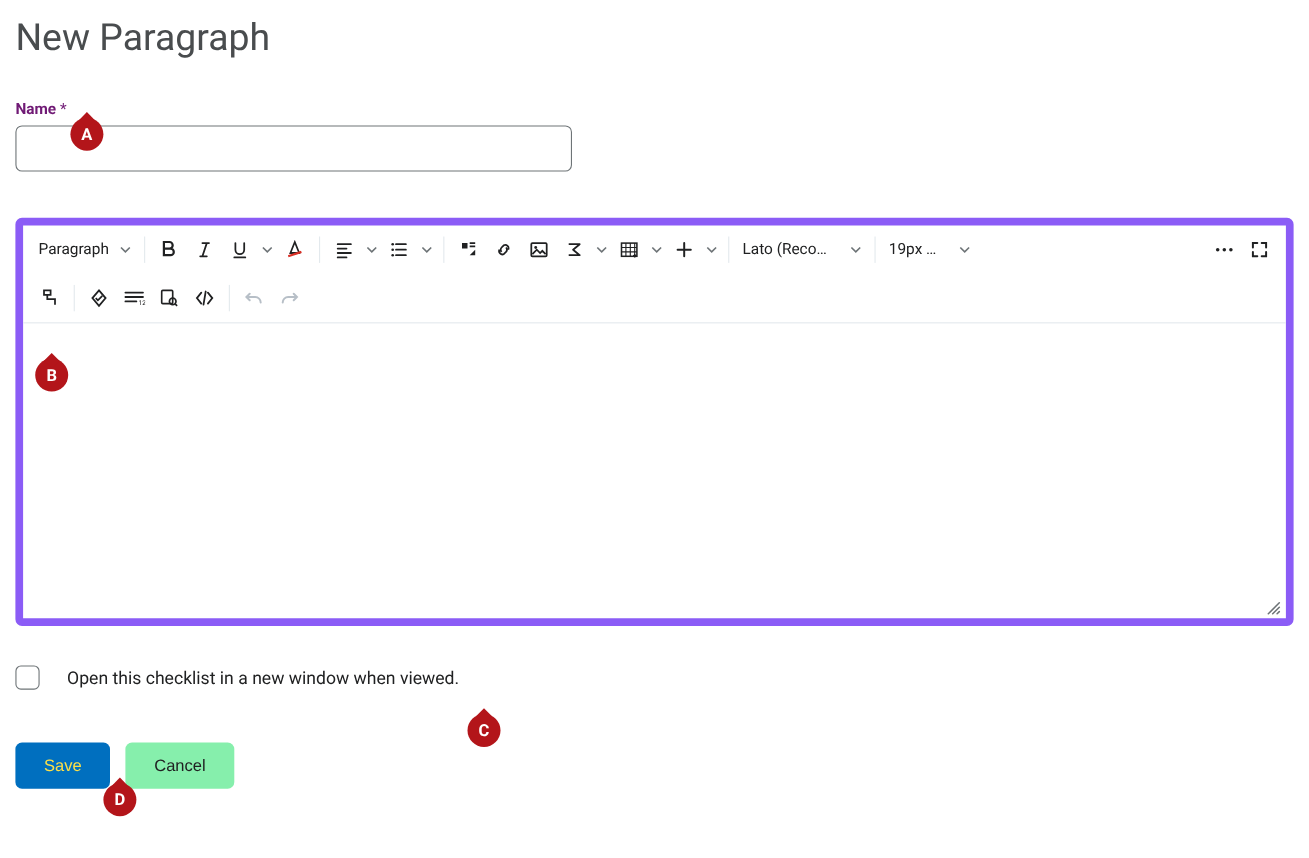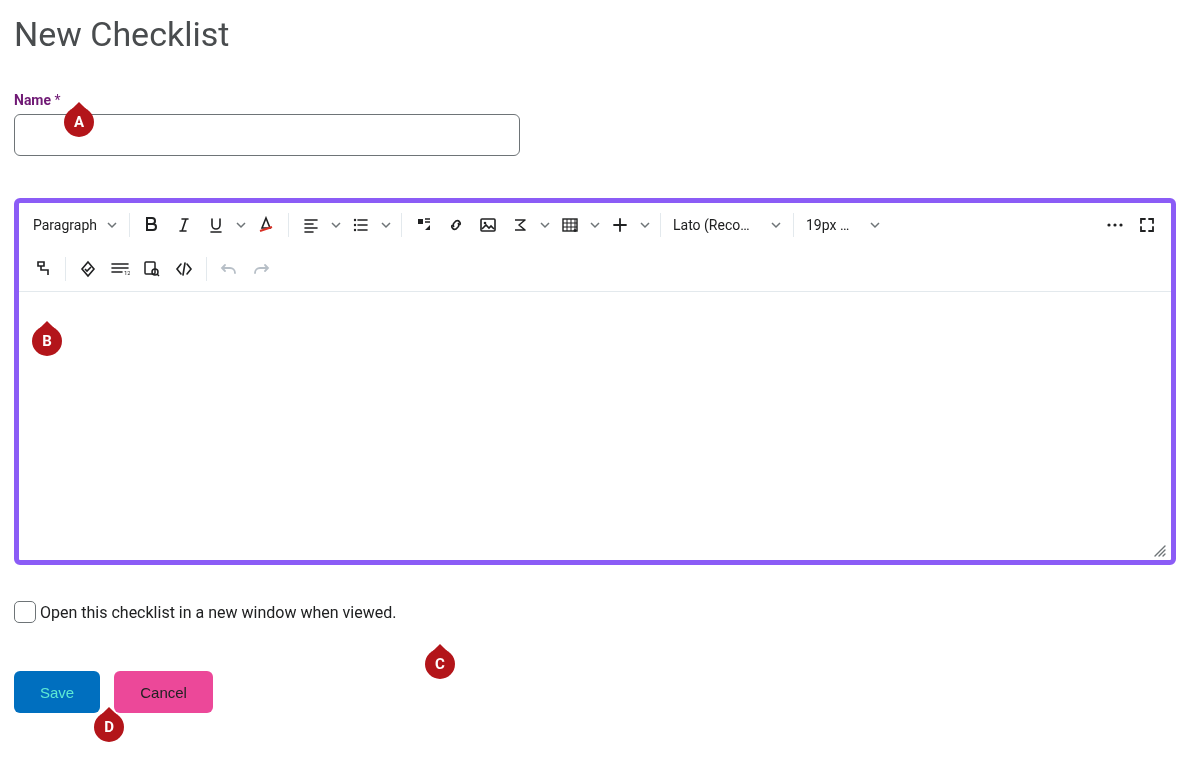--- a/index.html
+++ b/index.html
@@ -32,21 +32,21 @@
     border: 1px solid #6e7477;
     border-radius: 6px;
     padding: 6px 10px;
     font-size: 15px;
     outline: none;
   }
   .block { margin-bottom: 30px; }
 
   
   .editor {
-    border: 5px solid #8b5cf6;
+    border: 7px solid #8b5cf6;
     border-radius: 6px;
     width: 1162px;
     position: relative;
   }
   .toolbar {
     border-bottom: 1px solid #e3e9ed;
     padding: 6px 8px;
     display: flex;
     align-items: center;
     flex-wrap: wrap;
@@ -95,21 +95,21 @@
   .resize-handle {
     position: absolute;
     right: 4px;
     bottom: 2px;
     width: 16px;
     height: 16px;
     color: #6e7477;
   }
 
   
-  .cb-row { display: flex; align-items: center; gap: 4px; }
+  .cb-row { display: flex; align-items: center; gap: 25px; }
   .cb {
     width: 22px; height: 22px;
     border: 1.5px solid #6e7477;
     border-radius: 5px;
     background: #fff;
     cursor: pointer;
   }
   .cb-label { font-size: 16px; color: #202122; }
 
   
@@ -119,22 +119,22 @@
     padding: 0 26px;
     border-radius: 6px;
     font-size: 15px;
     font-weight: 400;
     display: inline-flex;
     align-items: center;
     justify-content: center;
     cursor: pointer;
     border: none;
   }
-  .btn.primary { background: #006fbf; color: #5eead4; }
-  .btn.secondary { background: #ec4899; color: #202122; }
+  .btn.primary { background: #006fbf; color: #fde047; }
+  .btn.secondary { background: #86efac; color: #202122; }
 
   
   .badge {
     position: absolute;
     width: 30px; height: 30px;
     background: #b3151a;
     color: #fff;
     font-weight: 700;
     font-size: 15px;
     display: flex;
@@ -155,21 +155,21 @@
   .row2-spacer { width: 100%; height: 0; }
 </style>
 </head>
 <body>
 
 <div class="badge" style="left:64px; top:107px;">A</div>
 <div class="badge" style="left:32px; top:326px;">B</div>
 <div class="badge" style="left:425px; top:649px;">C</div>
 <div class="badge" style="left:94px; top:712px;">D</div>
 
-<h1 class="page-title">New Checklist</h1>
+<h1 class="page-title">New Paragraph</h1>
 
 <div class="block" style="margin-bottom:42px;">
   <div class="field-label">
     <span>Name</span>
     <span class="req">*</span>
   </div>
   <input class="text-input" type="text" value="" style="">
 </div>
 
 <div class="block">

